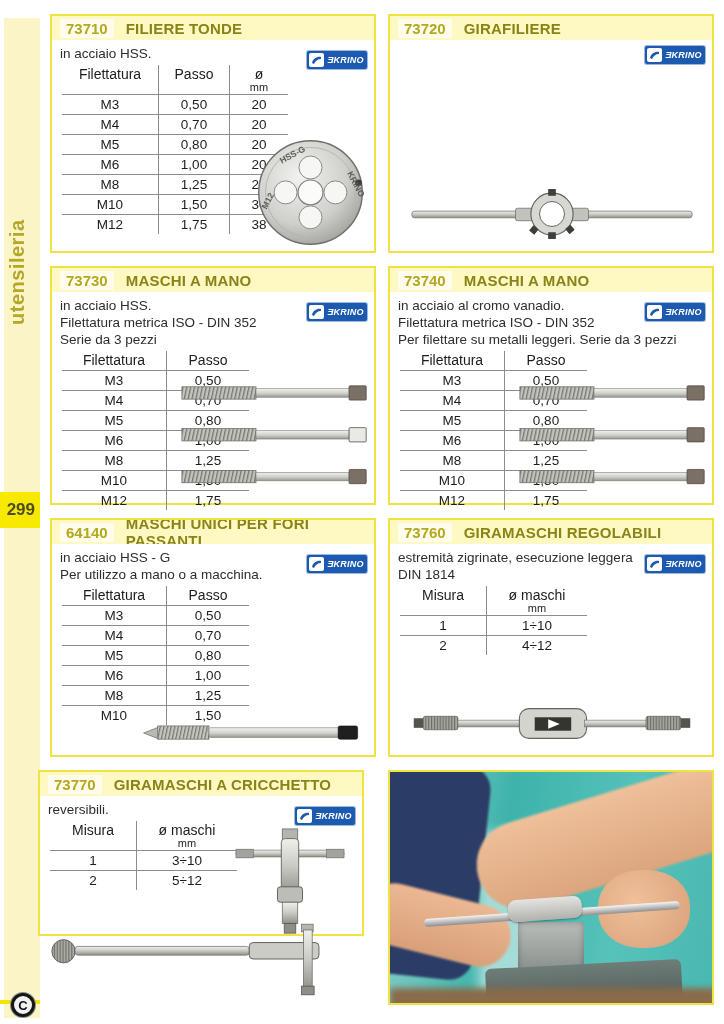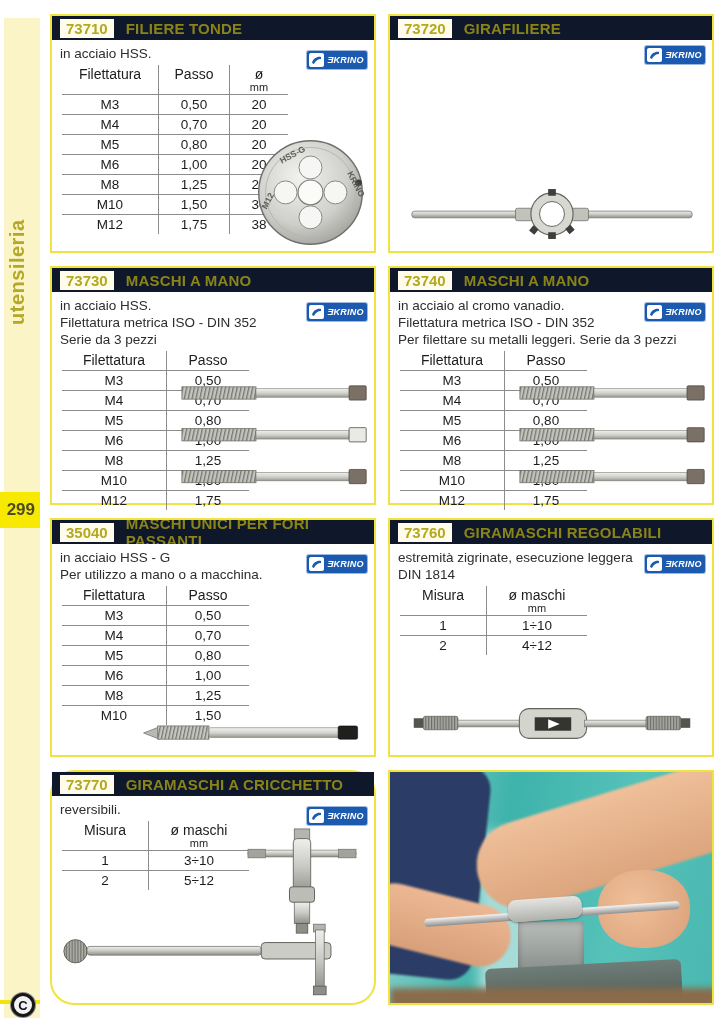--- a/index.html
+++ b/index.html
@@ -26,21 +26,21 @@
     background:#f2f2f2;border:3px solid #161616;box-sizing:border-box;
     display:flex;align-items:center;justify-content:center;
     font-weight:bold;font-size:13px;color:#111;box-shadow:0 0 0 1px #888;
   }
   
   .panel{
     position:absolute;width:326px;height:239px;box-sizing:border-box;
     border:2px solid #f0e341;background:#fff;
   }
   .phead{
-    height:24px;background:#0f172a;display:flex;align-items:center;overflow:hidden;
+    height:24px;background:#fef9c3;display:flex;align-items:center;overflow:hidden;
   }
   .pcode{
     margin-left:8px;background:#fffceb;color:#b3a81e;font-weight:bold;font-size:15px;
     padding:0 6px;height:19px;line-height:19px;
   }
   .ptitle{margin-left:12px;color:#8a8418;font-weight:bold;font-size:15px;letter-spacing:.2px;}
   .pbody{position:relative;height:209px;}
   .desc{margin:5px 8px 0 8px;font-size:13.5px;line-height:17px;color:#2d2d2d;max-width:238px;}
   
   .krino{
@@ -397,21 +397,21 @@
         <rect x="2" y="8" width="78" height="13" fill="url(#thr2)" stroke="#6d6d66" stroke-width=".8"></rect>
         <rect x="80" y="10" width="98" height="9" fill="url(#tap2)" stroke="#7d7d76" stroke-width=".6"></rect>
         <rect x="178" y="7" width="18" height="15" rx="1" fill="#7b7065" stroke="#4d463e" stroke-width=".8"></rect>
       </g>
     </svg>
   </div>
 </section>
 
 <section class="panel" style="left:50px;top:518px;">
   <header class="phead">
-    <span class="pcode">35040</span>
+    <span class="pcode">64140</span>
     <span class="ptitle">MASCHI UNICI PER FORI PASSANTI</span>
   </header>
   <div class="pbody">
     <div class="desc">
       <div>in acciaio HSS - G</div>
       <div>Per utilizzo a mano o a macchina.</div>
     </div>
     <div class="krino">
       <span class="krino-markbox">
         <svg width="11" height="10" viewBox="0 0 11 10">
@@ -531,21 +531,21 @@
       <rect x="116" y="12" width="70" height="31" rx="10" fill="#d4d4cf" stroke="#63635d" stroke-width="1.1"></rect>
       <rect x="132" y="21" width="38" height="14" fill="#35352f"></rect>
       <polygon points="146,23 158,28 146,33" fill="#ffffff"></polygon>
       <rect x="184" y="24" width="66" height="7" fill="url(#rod2)" stroke="#77776f" stroke-width=".7"></rect>
       <rect x="248" y="20" width="36" height="14" rx="2" fill="url(#knurl1)" stroke="#66665f" stroke-width=".8"></rect>
       <rect x="284" y="22" width="10" height="10" fill="#55554f"></rect>
     </svg>
   </div>
 </section>
 
-<section class="panel" style="left:50px;top:770px;height:235px;border-radius:24px;">
+<section class="panel" style="left:38px;top:770px;height:166px;">
   <header class="phead">
     <span class="pcode">73770</span>
     <span class="ptitle">GIRAMASCHI A CRICCHETTO</span>
   </header>
   <div class="pbody">
     <div class="desc">
       <div>reversibili.</div>
     </div>
     <div class="krino">
       <span class="krino-markbox">

